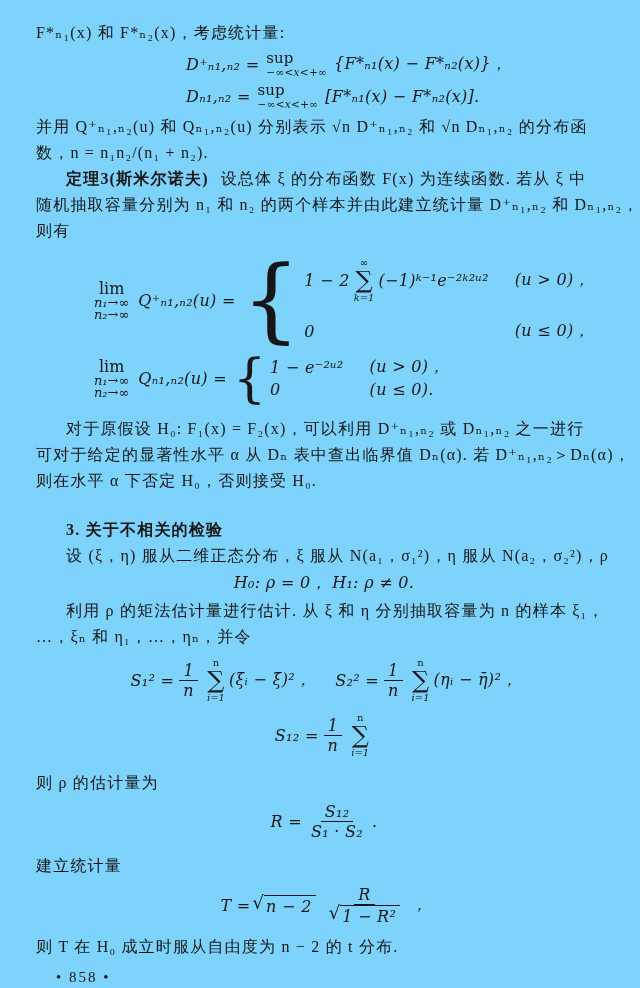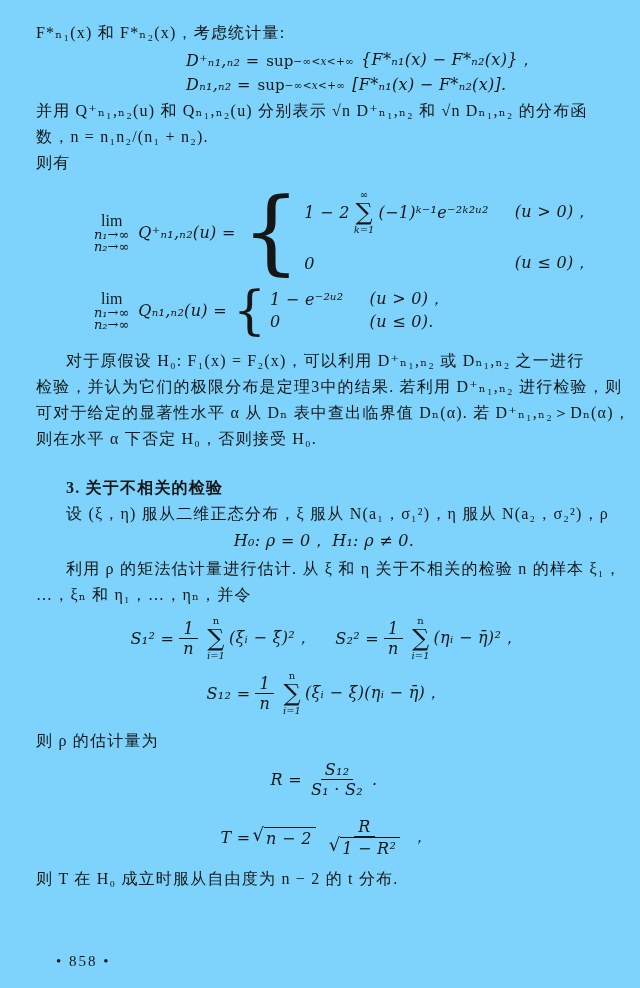--- a/index.html
+++ b/index.html
@@ -26,25 +26,25 @@
   .m{font-style:italic;font-family:"DejaVu Serif",serif;letter-spacing:0.3px;}
   .up{font-style:normal;}
   .formula{
     display:flex;align-items:center;
     font-size:16px;font-family:"DejaVu Serif",serif;
     margin:4px 0;
   }
   .fcenter{justify-content:center;}
   .findent{margin-left:150px;}
   .flim{margin-left:58px;}
-  .supop{display:inline-flex;flex-direction:row;align-items:center;margin:0 7px;}
+  .supop{display:inline-flex;flex-direction:column;align-items:flex-start;margin:0 7px;}
   .supop .op{font-size:15px;line-height:16px;}
   .supop .range{font-size:10.5px;line-height:11px;margin-top:1px;}
   .limblock{display:inline-flex;flex-direction:column;align-items:center;margin-right:9px;}
-  .limblock .lim{font-size:16px;line-height:17px;font-family:Liberation Serif, serif;}
+  .limblock .lim{font-size:16px;line-height:17px;}
   .limblock .ls{font-size:13px;line-height:11.5px;font-style:italic;}
   .brace{
     font-family:"DejaVu Serif",serif;font-weight:400;
     line-height:1;display:inline-block;margin:0 4px 0 6px;
   }
   .brace.big{font-size:92px;}
   .brace.small{font-size:52px;}
   .cases{display:grid;grid-template-columns:auto auto;align-items:center;column-gap:26px;}
   .cases.wide{row-gap:18px;}
   .cases.narrow{row-gap:2px;}
@@ -54,21 +54,21 @@
   .sumblock .sop{font-size:24px;line-height:24px;font-style:normal;}
   .sumblock .sbot{font-size:10px;line-height:11px;font-style:italic;}
   .frac{display:inline-flex;flex-direction:column;align-items:center;margin:0 5px;}
   .frac .fnum{padding:0 4px;border-bottom:1.4px solid #161616;line-height:19px;text-align:center;}
   .frac .fden{line-height:19px;padding:0 4px;text-align:center;display:flex;align-items:flex-start;}
   .sqrt{display:inline-flex;align-items:flex-start;margin:0 2px;}
   .sqrt .rad{font-size:18px;line-height:15px;font-style:normal;}
   .sqrt .arg{border-top:1.4px solid #161616;padding:1px 4px 0 2px;}
   .gap-l{margin-left:24px;}
   .footer{
-    position:absolute;left:56px;bottom:18px;
+    position:absolute;left:56px;bottom:2px;
     font-size:15px;letter-spacing:2px;
   }
   .spacer-m{height:8px;}
 </style>
 </head>
 <body>
 
 <div class="page">
 
   <p class="t">F*ₙ₁(x) 和 F*ₙ₂(x)，考虑统计量:</p>
@@ -86,20 +86,22 @@
     <span class="supop">
       <span class="op up">sup</span>
       <span class="range m">−∞&lt;x&lt;+∞</span>
     </span>
     <span class="m">[F*ₙ₁(x) − F*ₙ₂(x)].</span>
   </div>
 
   <p class="t">并用 Q⁺ₙ₁,ₙ₂(u) 和 Qₙ₁,ₙ₂(u) 分别表示 √n D⁺ₙ₁,ₙ₂ 和 √n Dₙ₁,ₙ₂ 的分布函</p>
   <p class="t">数，n = n₁n₂/(n₁ + n₂).</p>
 
+  <p class="t indent"><span class="thm-label">定理3(斯米尔诺夫)</span><span>设总体 ξ 的分布函数 F(x) 为连续函数. 若从 ξ 中</span></p>
+  <p class="t">随机抽取容量分别为 n₁ 和 n₂ 的两个样本并由此建立统计量 D⁺ₙ₁,ₙ₂ 和 Dₙ₁,ₙ₂，</p>
   <p class="t">则有</p>
 
   <div class="formula flim" style="margin-top:10px;">
     <span class="limblock">
       <span class="lim up">lim</span>
       <span class="ls">n₁→∞</span>
       <span class="ls">n₂→∞</span>
     </span>
     <span class="m">Q⁺ₙ₁,ₙ₂(u) =</span>
     <span class="brace big">{</span>
@@ -130,33 +132,32 @@
     <span class="cases narrow">
       <span class="case-expr m">1 − e⁻²ᵘ²</span>
       <span class="m">(u &gt; 0)，</span>
       <span class="case-expr m">0</span>
       <span class="m">(u ≤ 0).</span>
     </span>
   </div>
 
   <div class="spacer-m"></div>
   <p class="t indent">对于原假设 H₀: F₁(x) = F₂(x)，可以利用 D⁺ₙ₁,ₙ₂ 或 Dₙ₁,ₙ₂ 之一进行</p>
-  <p class="t">检验，并认为它们的极限分布是定理3中的结果. 若利用 D⁺ₙ₁,ₙ₂ 进行检验，则</p>
   <p class="t">可对于给定的显著性水平 α 从 Dₙ 表中查出临界值 Dₙ(α). 若 D⁺ₙ₁,ₙ₂＞Dₙ(α)，</p>
   <p class="t">则在水平 α 下否定 H₀，否则接受 H₀.</p>
 
   <p class="t indent bold">3. 关于不相关的检验</p>
 
   <p class="t indent">设 (ξ，η) 服从二维正态分布，ξ 服从 N(a₁，σ₁²)，η 服从 N(a₂，σ₂²)，ρ</p>
 
   <div class="formula fcenter">
     <span class="m">H₀: ρ = 0， H₁: ρ ≠ 0.</span>
   </div>
 
-  <p class="t indent">利用 ρ 的矩法估计量进行估计. 从 ξ 和 η 关于不相关的检验 n 的样本 ξ₁，</p>
+  <p class="t indent">利用 ρ 的矩法估计量进行估计. 从 ξ 和 η 分别抽取容量为 n 的样本 ξ₁，</p>
   <p class="t">…，ξₙ 和 η₁，…，ηₙ，并令</p>
 
   <div class="formula fcenter" style="margin-top:8px;">
     <span class="m">S₁² =</span>
     <span class="frac">
       <span class="fnum m">1</span>
       <span class="fden m">n</span>
     </span>
     <span class="sumblock">
       <span class="stop">n</span>
@@ -181,36 +182,36 @@
     <span class="m">S₁₂ =</span>
     <span class="frac">
       <span class="fnum m">1</span>
       <span class="fden m">n</span>
     </span>
     <span class="sumblock">
       <span class="stop">n</span>
       <span class="sop">∑</span>
       <span class="sbot">i=1</span>
     </span>
-    <span class="m">(ξᵢ − ξ̄)(ηᵢ − η̄)，</span>
   </div>
 
   <div class="spacer-m"></div>
   <p class="t">则 ρ 的估计量为</p>
 
   <div class="formula fcenter" style="margin-top:6px;">
     <span class="m">R =</span>
     <span class="frac">
       <span class="fnum m">S₁₂</span>
       <span class="fden m">S₁ · S₂</span>
     </span>
     <span class="m">.</span>
   </div>
 
   <div class="spacer-m"></div>
+  <p class="t">建立统计量</p>
 
   <div class="formula fcenter" style="margin-top:6px;">
     <span class="m">T =</span>
     <span class="sqrt">
       <span class="rad">√</span>
       <span class="arg m">n − 2</span>
     </span>
     <span class="frac">
       <span class="fnum m">R</span>
       <span class="fden">

